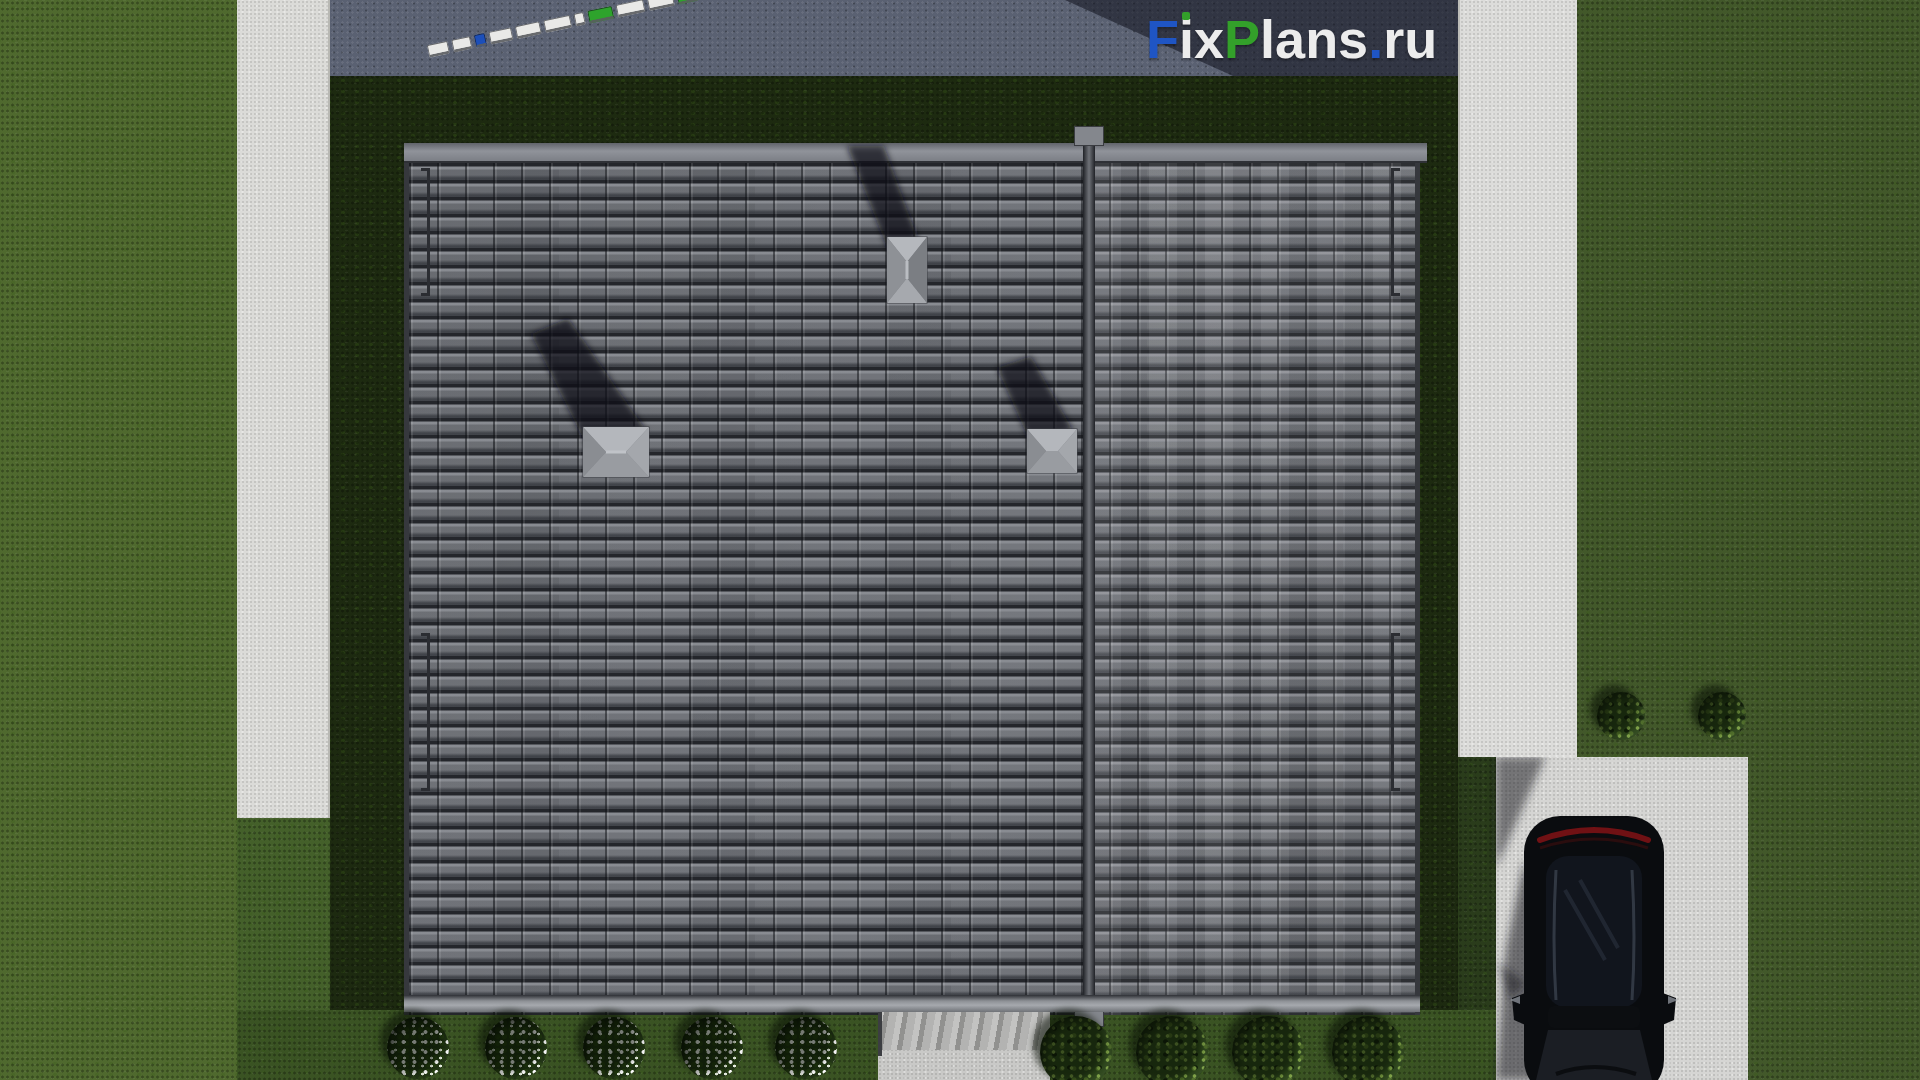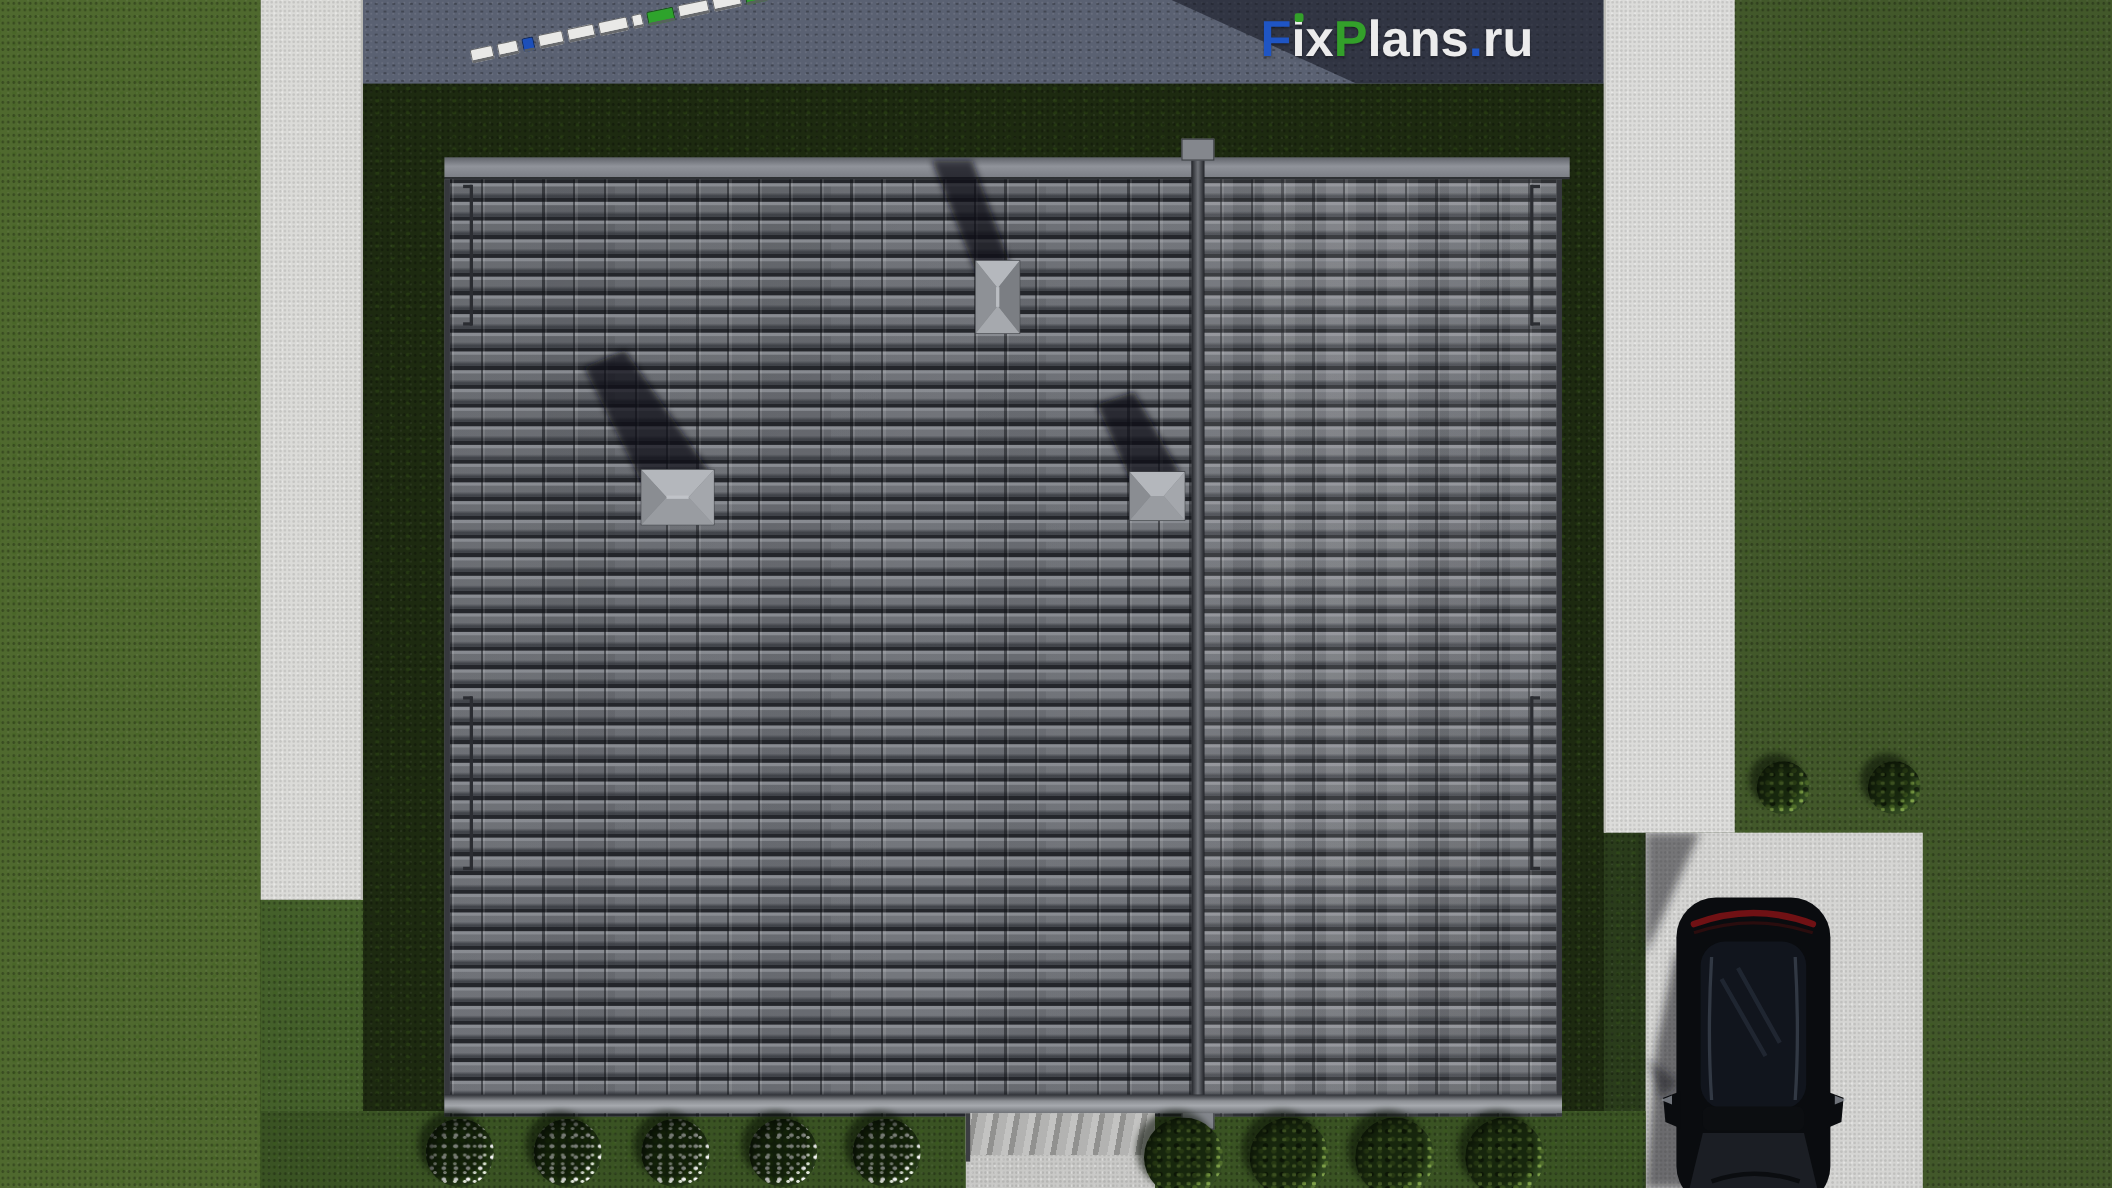--- a/index.html
+++ b/index.html
@@ -79,21 +79,21 @@
   #rail-4{left:987px;top:490px;height:158px;}
   #roof-svg{left:0;top:0;width:1016px;height:869px;}
 
   
   #fence-row{left:428px;top:44px;width:280px;height:14px;display:flex;align-items:center;
     gap:4px;transform:rotate(-12deg);transform-origin:0 50%;position:absolute;}
   #fence-row .seg{position:relative;height:13px;border:1px solid rgba(20,22,26,.6);
     border-bottom:3px solid rgba(90,92,96,.9);border-radius:2px;flex:0 0 auto;}
 
   
-  #watermark{left:1146px;top:8px;font-size:46px;font-weight:bold;letter-spacing:0;
+  #watermark{left:1146px;top:8px;font-size:54px;font-weight:bold;letter-spacing:0;
     white-space:nowrap;text-shadow:0 2px 3px rgba(0,0,0,.35);position:absolute;}
   #watermark span{position:relative;display:inline-block;}
   #watermark span.has-dot::after{content:"";position:absolute;left:3px;top:4px;width:8px;height:8px;
     background:var(--dot,#33a02a);border-radius:2px;}
 
   
   .bush{border-radius:50%;}
   .bush::before{content:"";position:absolute;left:-7px;top:-7px;width:100%;height:100%;
     border-radius:50%;background:rgba(8,14,4,.55);filter:blur(3px);z-index:-1;}
   .bush{z-index:2;}

